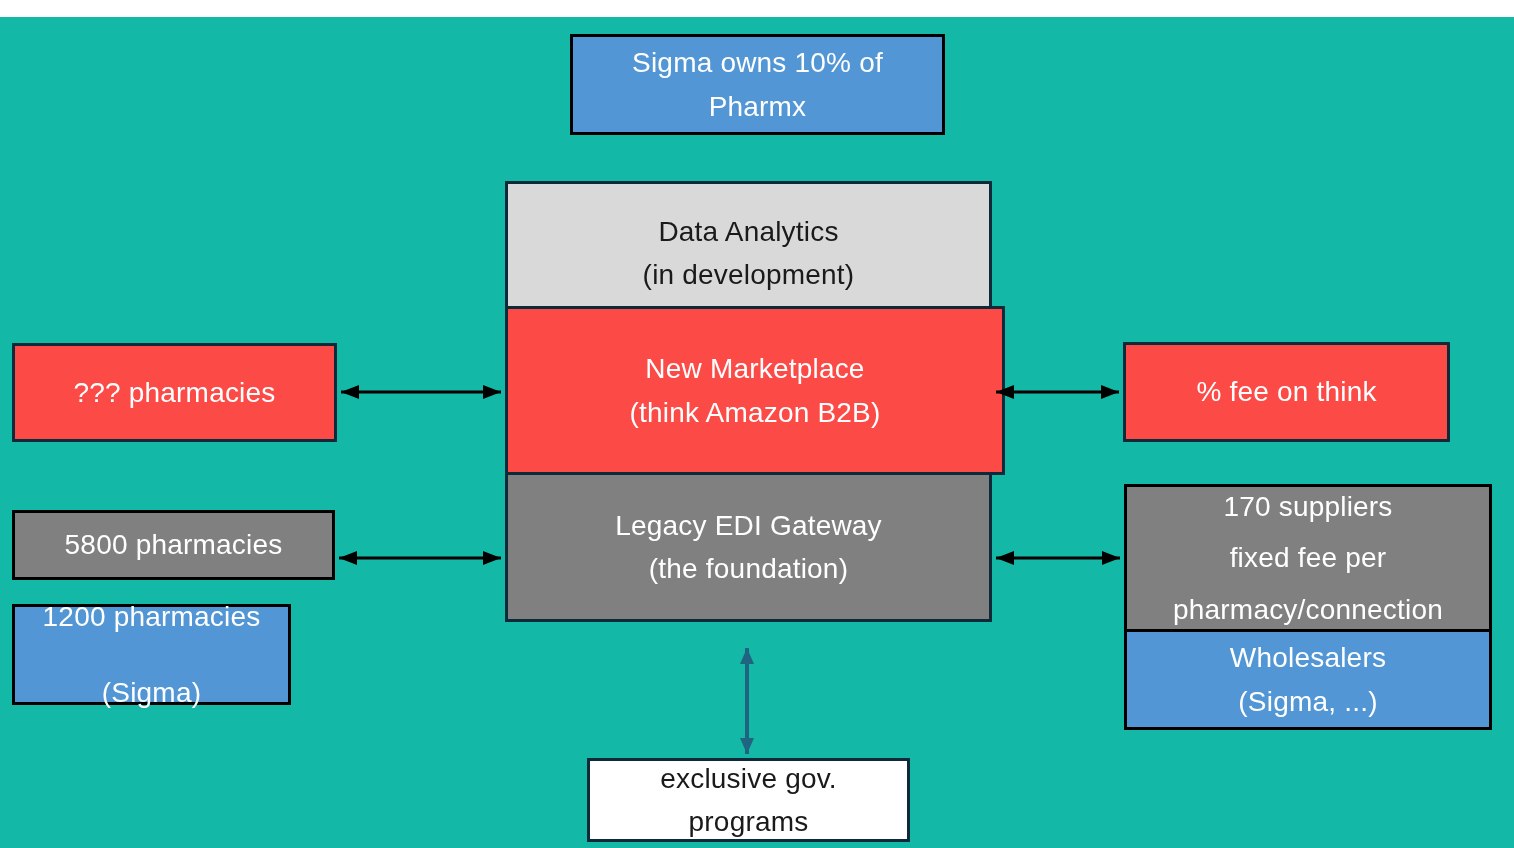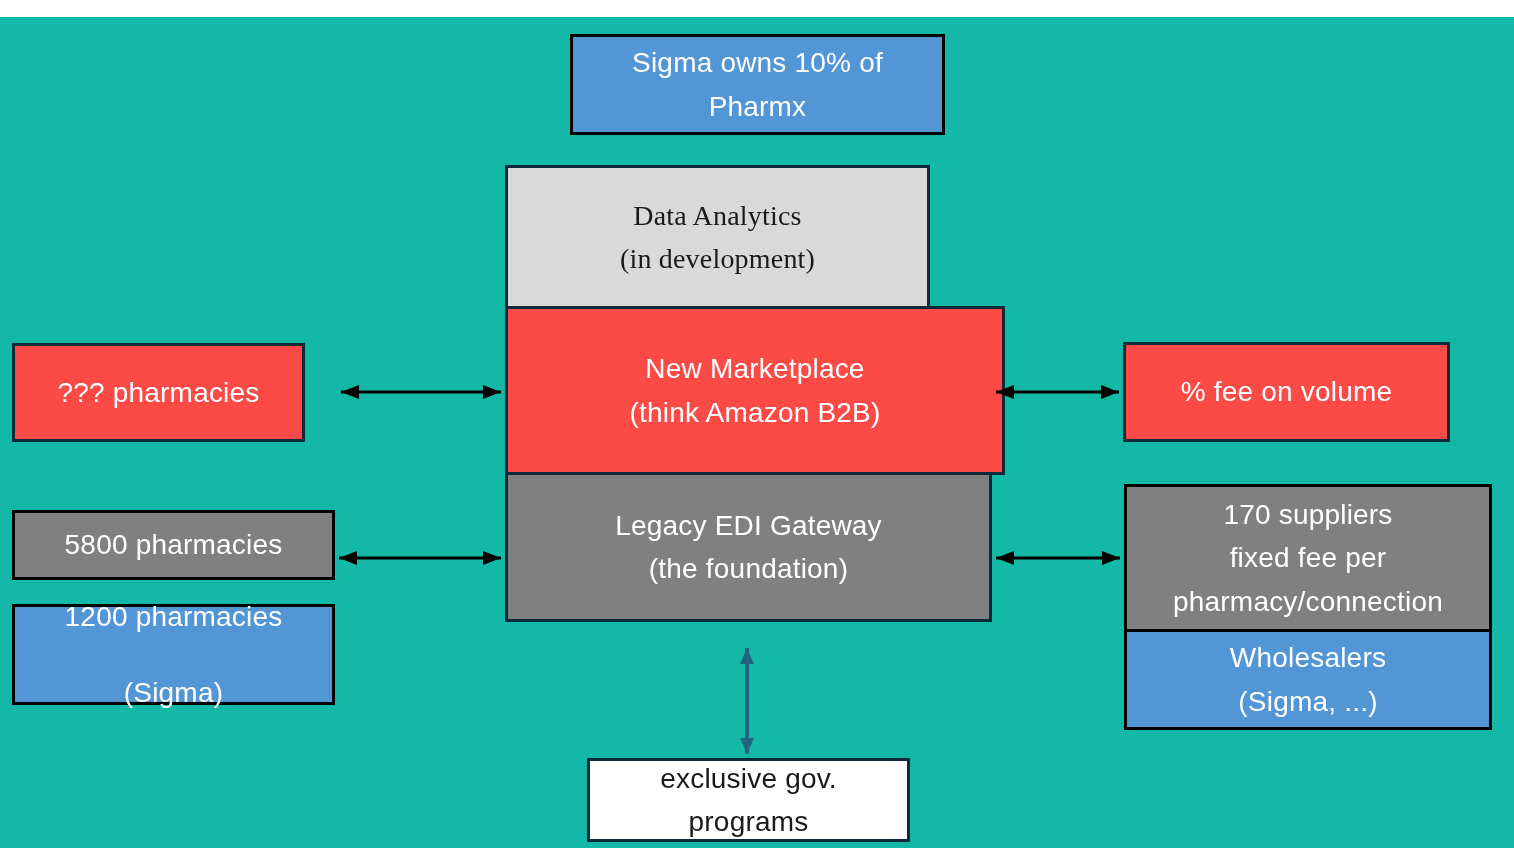--- a/index.html
+++ b/index.html
@@ -33,28 +33,28 @@
   
   .bg-red        { background: #FC4B47; color: #ffffff; border: 3px solid #0C2A3A; }
   .bg-blue       { background: #5296D5; color: #ffffff; border: 3px solid #000000; }
   .bg-darkgray   { background: #808080; color: #ffffff; border: 3px solid #0C2A3A; }
   .bg-lightgray  { background: #D9D9D9; color: #1a1a1a; border: 3px solid #0C2A3A; }
   .bg-white      { background: #ffffff; color: #1a1a1a; border: 3px solid #0C2A3A; }
   .border-black  { border-color: #000000; }
 
   
   .pos-top-blue        { left: 570px;  top: 17px;  width: 375px; height: 101px; }
-  .pos-analytics       { left: 505px;  top: 148px; width: 425px; height: 144px; font-family: Liberation Serif, serif; }
+  .pos-analytics       { left: 505px;  top: 164px; width: 487px; height: 144px; }
   .pos-marketplace     { left: 505px;  top: 289px; width: 500px; height: 169px; z-index: 2; }
   .pos-legacy          { left: 505px;  top: 455px; width: 487px; height: 150px; z-index: 1; }
-  .pos-left-red        { left: 12px;   top: 326px; width: 293px; height: 99px; }
+  .pos-left-red        { left: 12px;   top: 326px; width: 325px; height: 99px; }
   .pos-left-gray       { left: 12px;   top: 493px; width: 323px; height: 70px; }
-  .pos-left-blue       { left: 12px;   top: 587px; width: 323px; height: 101px; gap: 33px; }
+  .pos-left-blue       { left: 12px;   top: 587px; width: 279px; height: 101px; gap: 33px; }
   .pos-right-red       { left: 1123px; top: 325px; width: 327px; height: 100px; }
-  .pos-right-gray      { left: 1124px; top: 467px; width: 368px; height: 148px; }
+  .pos-right-gray      { left: 1124px; top: 467px; width: 368px; height: 148px; gap: 8px; }
   .pos-right-blue      { left: 1124px; top: 612px; width: 368px; height: 101px; }
   .pos-bottom-white    { left: 587px;  top: 741px; width: 323px; height: 84px; }
 
   .arrow-layer {
     position: absolute;
     left: 0; top: 0;
     width: 1514px;
     height: 848px;
     pointer-events: none;
     z-index: 3;
@@ -88,21 +88,21 @@
   </div>
   <div class="box bg-darkgray border-black pos-left-gray">
     <span>5800 pharmacies</span>
   </div>
   <div class="box bg-blue pos-left-blue">
     <span>1200 pharmacies</span>
     <span>(Sigma)</span>
   </div>
 
   <div class="box bg-red pos-right-red">
-    <span>% fee on volume</span>
+    <span>% fee on think</span>
   </div>
   <div class="box bg-darkgray border-black pos-right-gray">
     <span>170 suppliers</span>
     <span>fixed fee per</span>
     <span>pharmacy/connection</span>
   </div>
   <div class="box bg-blue pos-right-blue">
     <span>Wholesalers</span>
     <span>(Sigma, ...)</span>
   </div>

